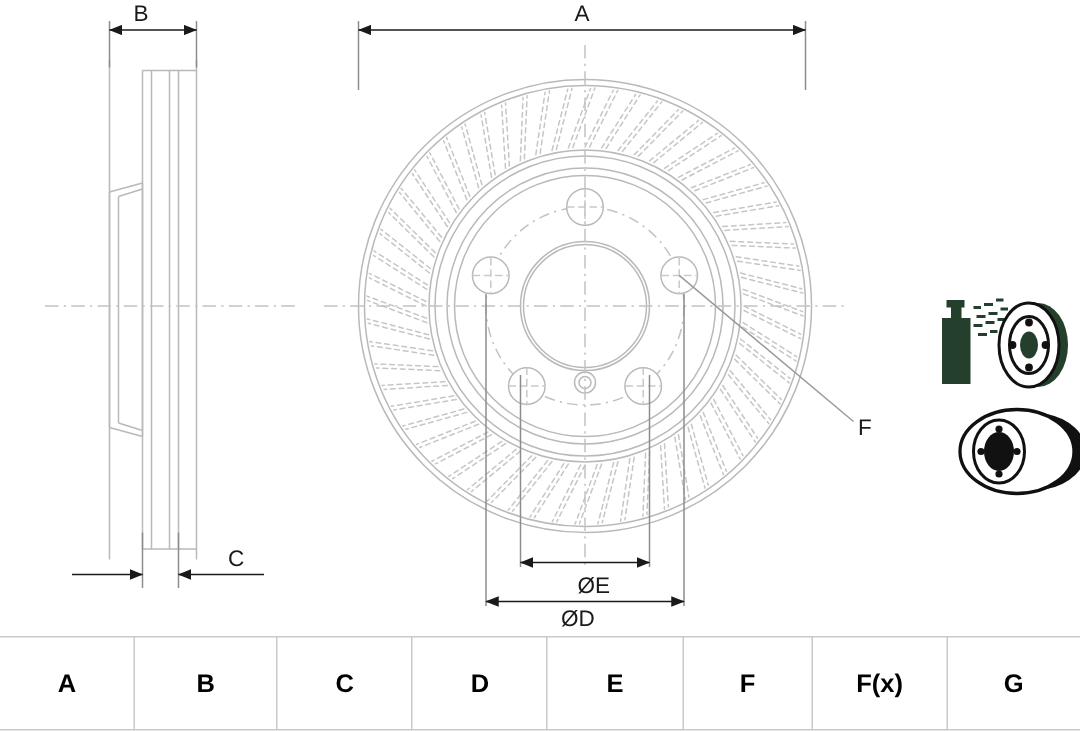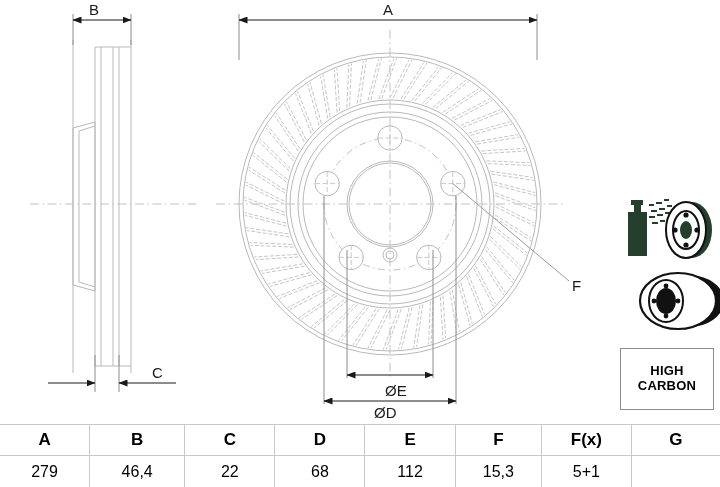--- a/index.html
+++ b/index.html
@@ -346,43 +346,29 @@
         <ellipse cx="30" cy="31" rx="17" ry="21" fill="#ffffff" stroke="#111111" stroke-width="2"></ellipse>
         <ellipse cx="30" cy="31" rx="10" ry="13" fill="#111111"></ellipse>
         <circle cx="30" cy="16" r="2.4" fill="#111111"></circle>
         <circle cx="30" cy="46" r="2.4" fill="#111111"></circle>
         <circle cx="42" cy="31" r="2.4" fill="#111111"></circle>
         <circle cx="18" cy="31" r="2.4" fill="#111111"></circle>
       </svg>
     </div>
   </div>
 
-  <div id="hcbox">
-    <span>HIGH</span>
-    <span>CARBON</span>
-  </div>
 
   <table id="spectable">
     <tbody>
       <tr class="hdr" id="hdrRow">
           <td style="width: 12.5%;">A</td>
           <td style="width: 13.2%;">B</td>
           <td style="width: 12.5%;">C</td>
           <td style="width: 12.5%;">D</td>
           <td style="width: 12.5%;">E</td>
           <td style="width: 12%;">F</td>
           <td style="width: 12.4%;">F(x)</td>
           <td style="width: 12.4%;">G</td>
         </tr>
-      <tr class="val" id="valRow">
-          <td style="width: 12.5%;">279</td>
-          <td style="width: 13.2%;">46,4</td>
-          <td style="width: 12.5%;">22</td>
-          <td style="width: 12.5%;">68</td>
-          <td style="width: 12.5%;">112</td>
-          <td style="width: 12%;">15,3</td>
-          <td style="width: 12.4%;">5+1</td>
-          <td style="width: 12.4%;"></td>
-        </tr>
     </tbody>
   </table>
 
 </div>
 
 </body></html>

